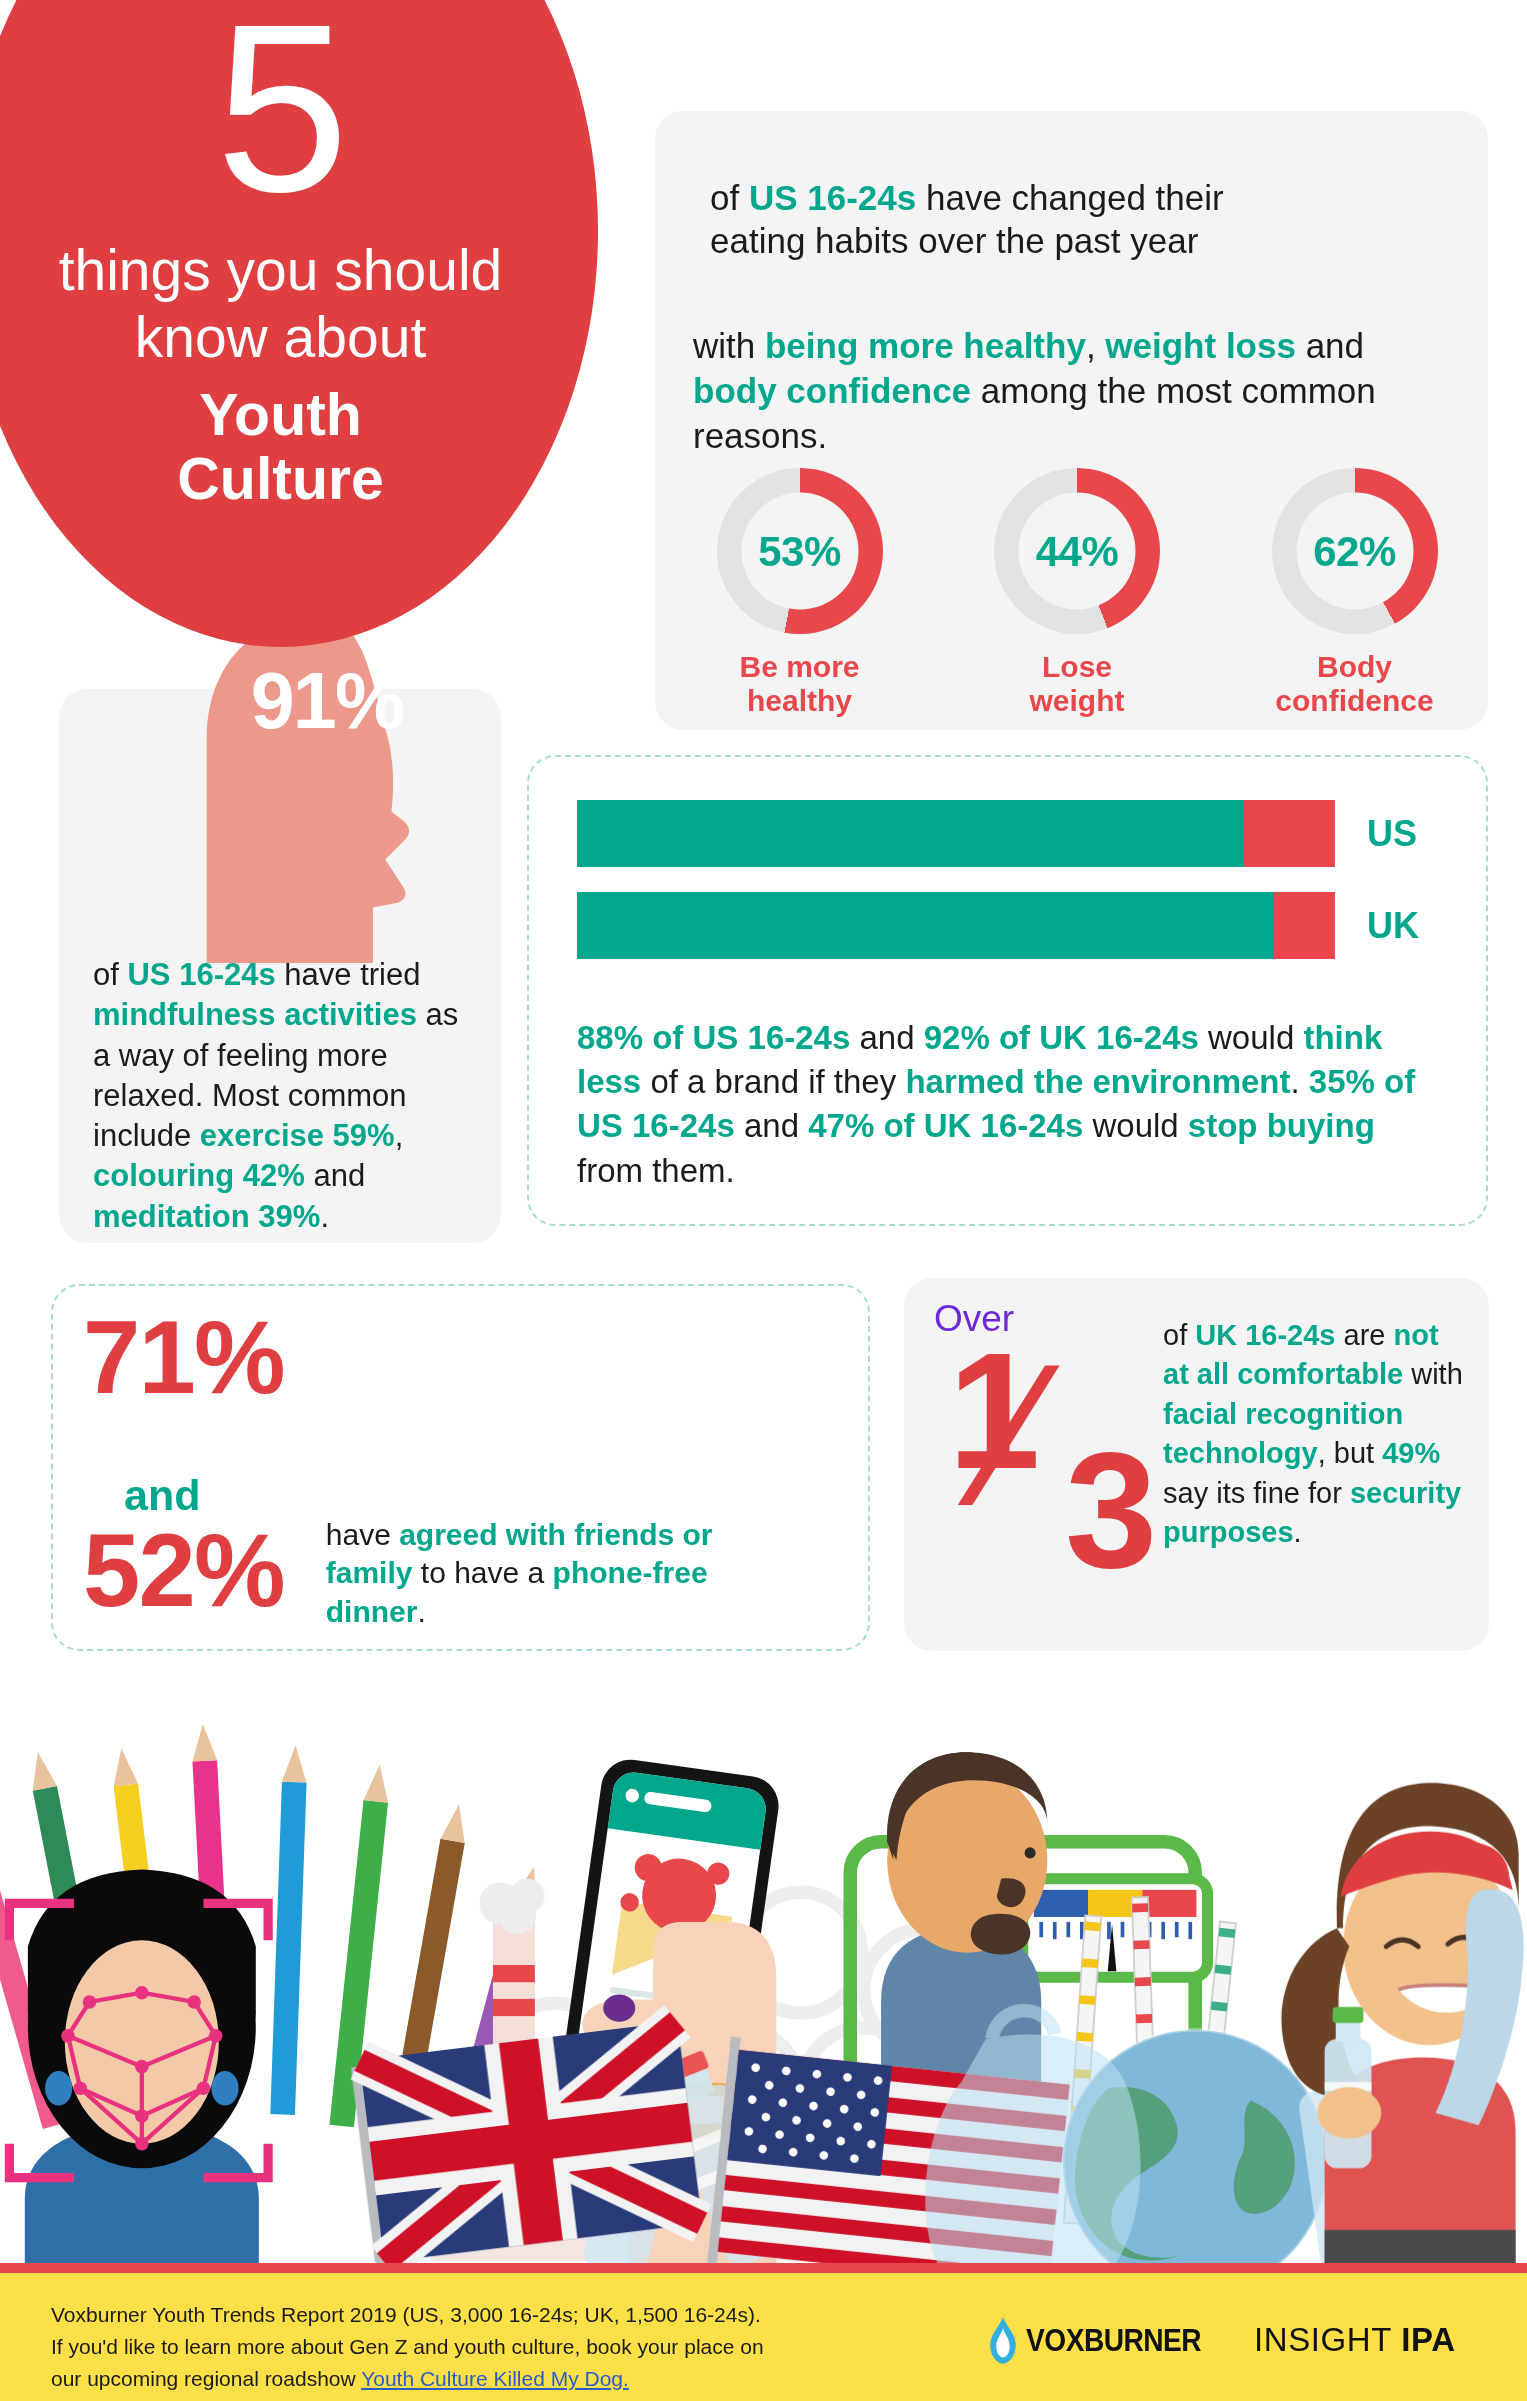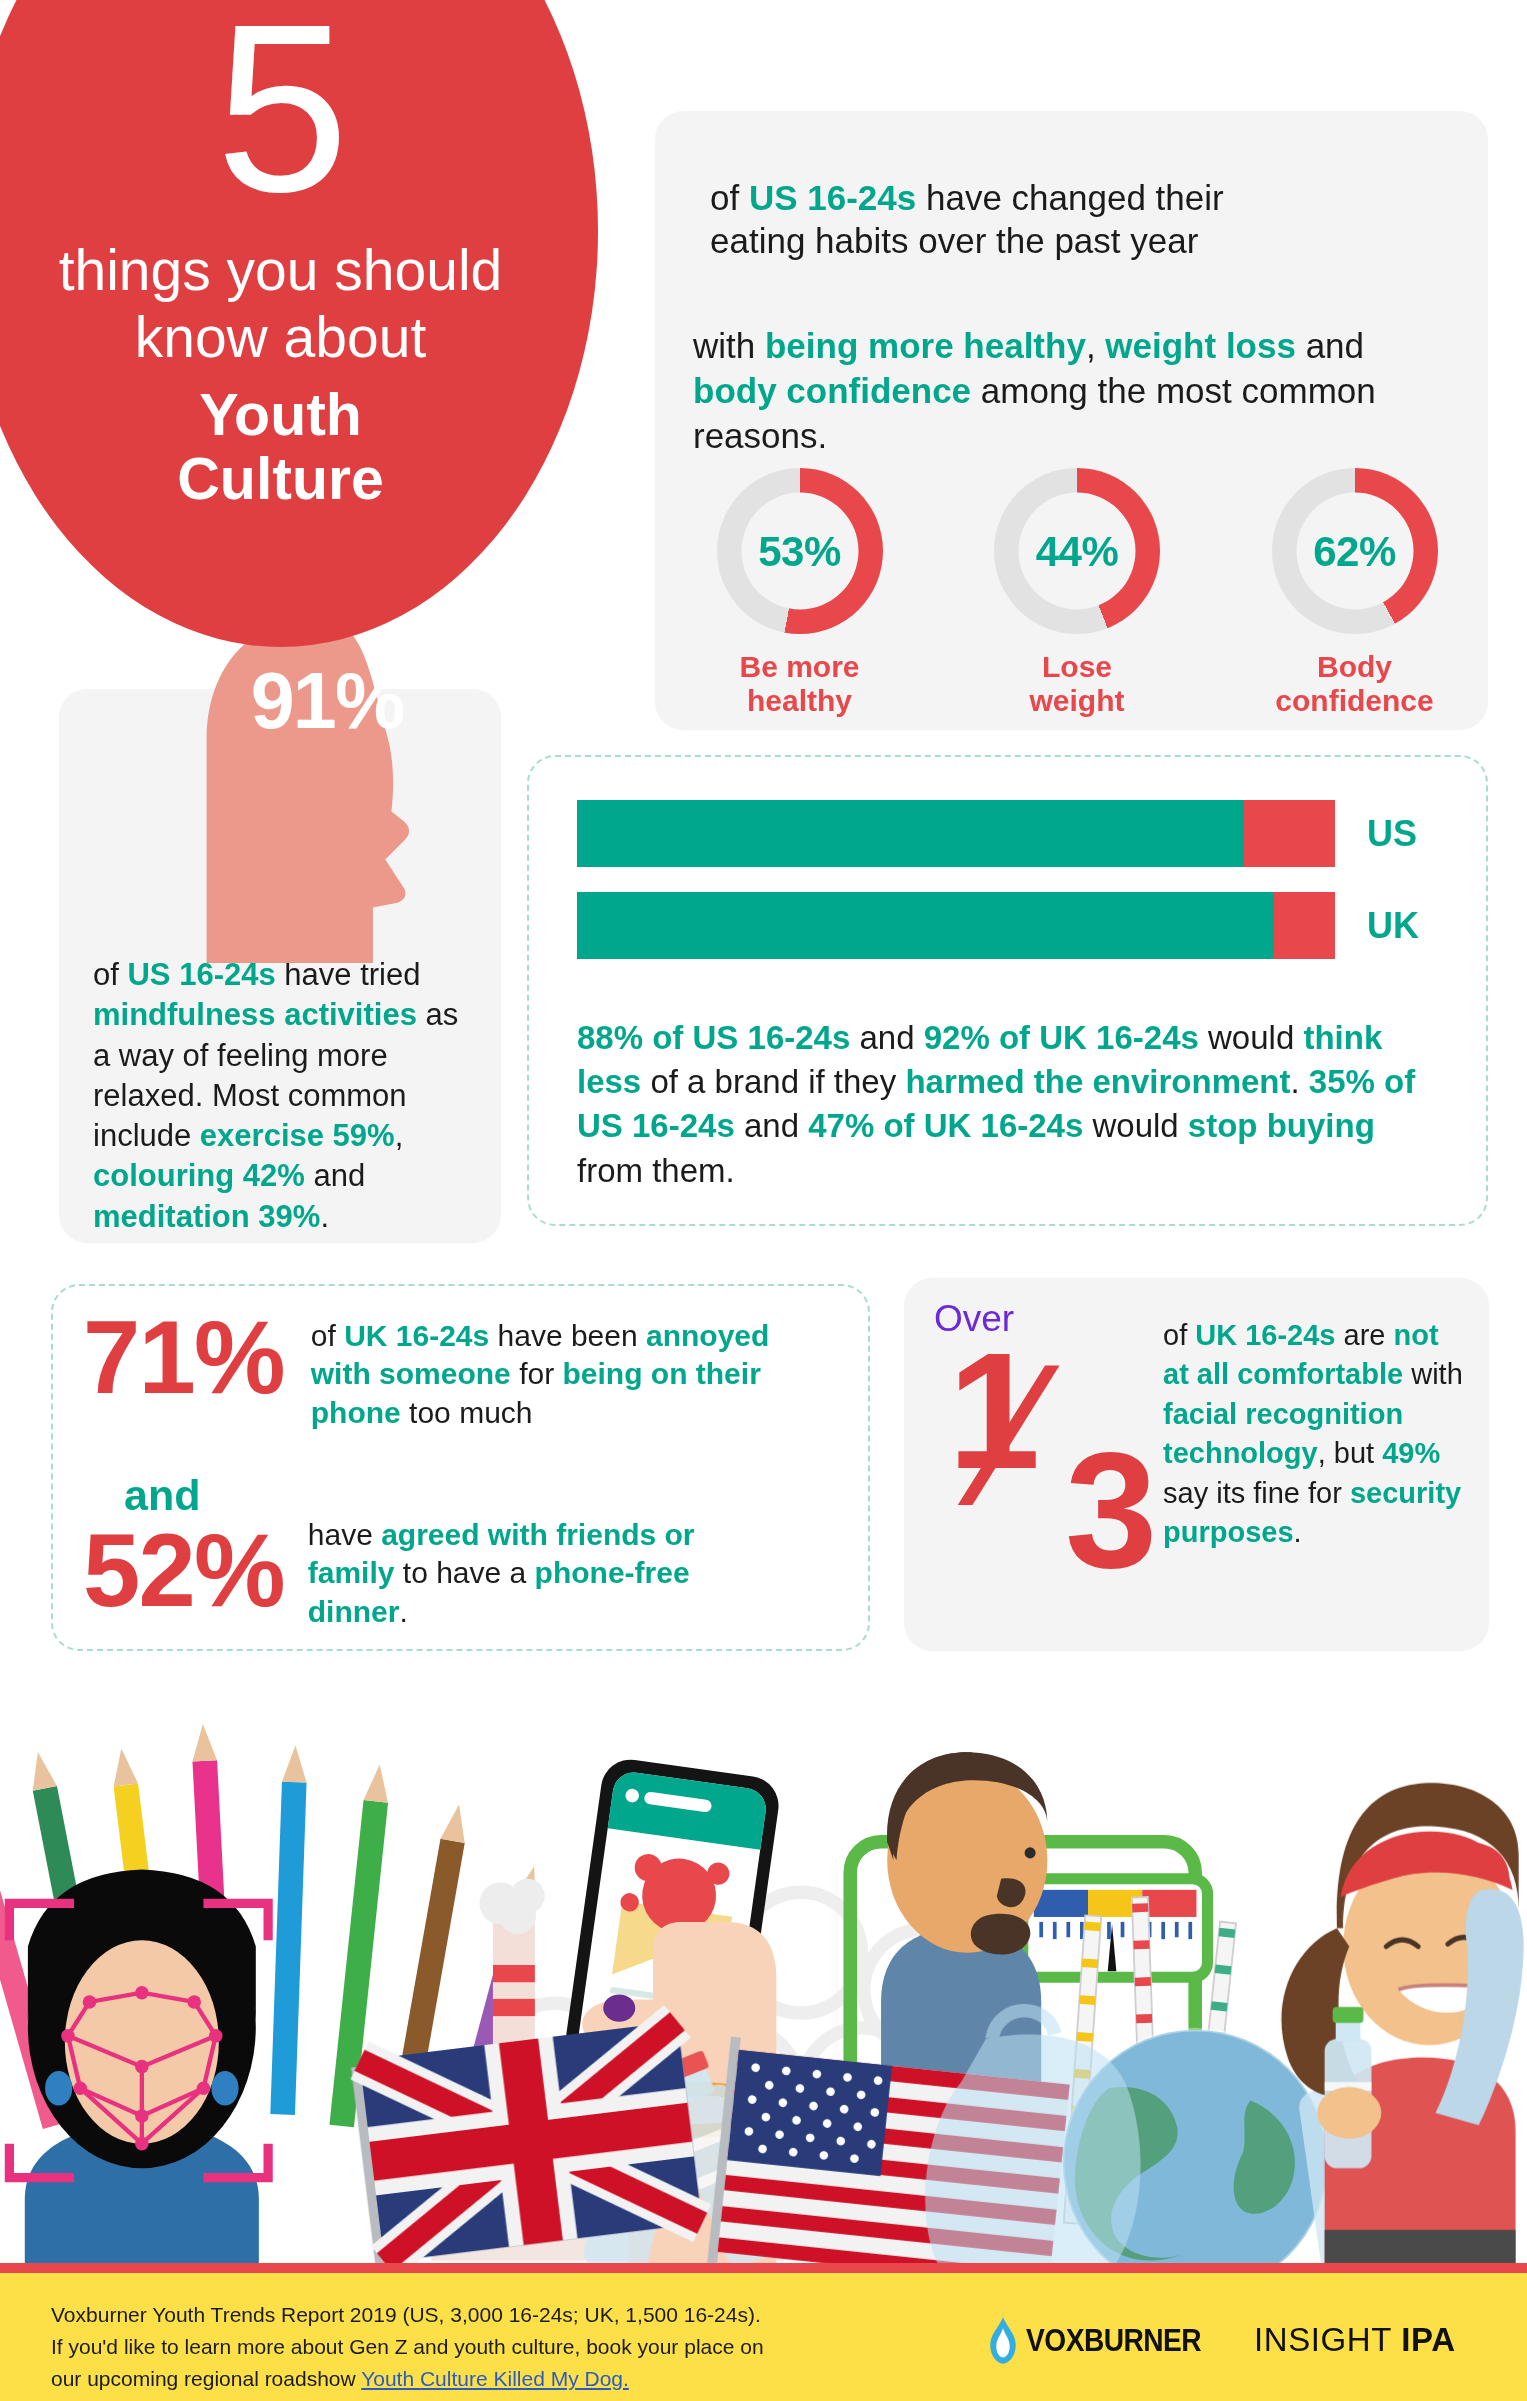--- a/index.html
+++ b/index.html
@@ -103,21 +103,21 @@
   }
 
   
   #panel-phone{ left:51px; top:1284px; width:819px; height:367px; }
   #phone-a{ position:absolute; left:30px; top:26px; width:758px; display:flex; align-items:flex-start; }
   #phone-71{ font-size:103px; font-weight:700; color:#E03F41; line-height:0.9; letter-spacing:-1.8px; }
   #phone-a-text{ margin-left:27px; margin-top:5px; font-size:30px; line-height:1.28; width:481px; color:#1b1b1b; }
   #phone-and{ position:absolute; left:71px; top:185px; font-size:43px; font-weight:700; color:#00A78C; }
   #phone-b{ position:absolute; left:30px; top:225px; width:758px; display:flex; align-items:center; }
   #phone-52{ font-size:103px; font-weight:700; color:#E03F41; line-height:0.9; letter-spacing:-1.8px; }
-  #phone-b-text{ margin-left:24px; margin-top:5px; font-size:30px; line-height:1.28; width:450px; color:#1b1b1b; }
+  #phone-b-text{ margin-left:42px; margin-top:5px; font-size:30px; line-height:1.28; width:450px; color:#1b1b1b; }
 
   
   #panel-face{ left:904px; top:1278px; width:585px; height:373px; background:#F4F4F4; border-radius:28px; position:absolute; }
   #face-over{ position:absolute; left:30px; top:20px; font-size:37px; font-weight:400; color:#6d28d9; }
   #face-frac{
     position:absolute; left:27px; top:44px; width:240px; height:290px;
     color:#E03F41; font-weight:700; font-size:185px; line-height:1;
   }
   #face-frac .num1{ position:absolute; left:17px; top:6.2px; font-size:166px; }
   #face-frac .slash{ position:absolute; left:68px; top:11px; font-size:203px; font-weight:400; }
@@ -237,21 +237,20 @@
         <div class="barlabel">UK</div>
       </div>
 
     </div>
     <div id="env-text"><span class="tb">88% of US 16-24s</span><span> and </span><span class="tb">92% of UK 16-24s</span><span> would </span><span class="tb">think less</span><span> of a brand if they </span><span class="tb">harmed the environment</span><span>. </span><span class="tb">35% of US 16-24s</span><span> and </span><span class="tb">47% of UK 16-24s</span><span> would </span><span class="tb">stop buying</span><span> from them.</span></div>
   </div>
 
   <div class="panel-dash" id="panel-phone">
     <div id="phone-a">
       <div id="phone-71">71%</div>
-      <div id="phone-a-text"><span>of </span><span class="tb">UK 16-24s</span><span> have been </span><span class="tb">annoyed with someone</span><span> for </span><span class="tb">being on their phone</span><span> too much</span></div>
     </div>
     <div id="phone-and">and</div>
     <div id="phone-b">
       <div id="phone-52">52%</div>
       <div id="phone-b-text"><span>have </span><span class="tb">agreed with friends or family</span><span> to have a </span><span class="tb">phone-free dinner</span><span>.</span></div>
     </div>
   </div>
 
   <div id="panel-face">
     <div id="face-over">Over</div>

